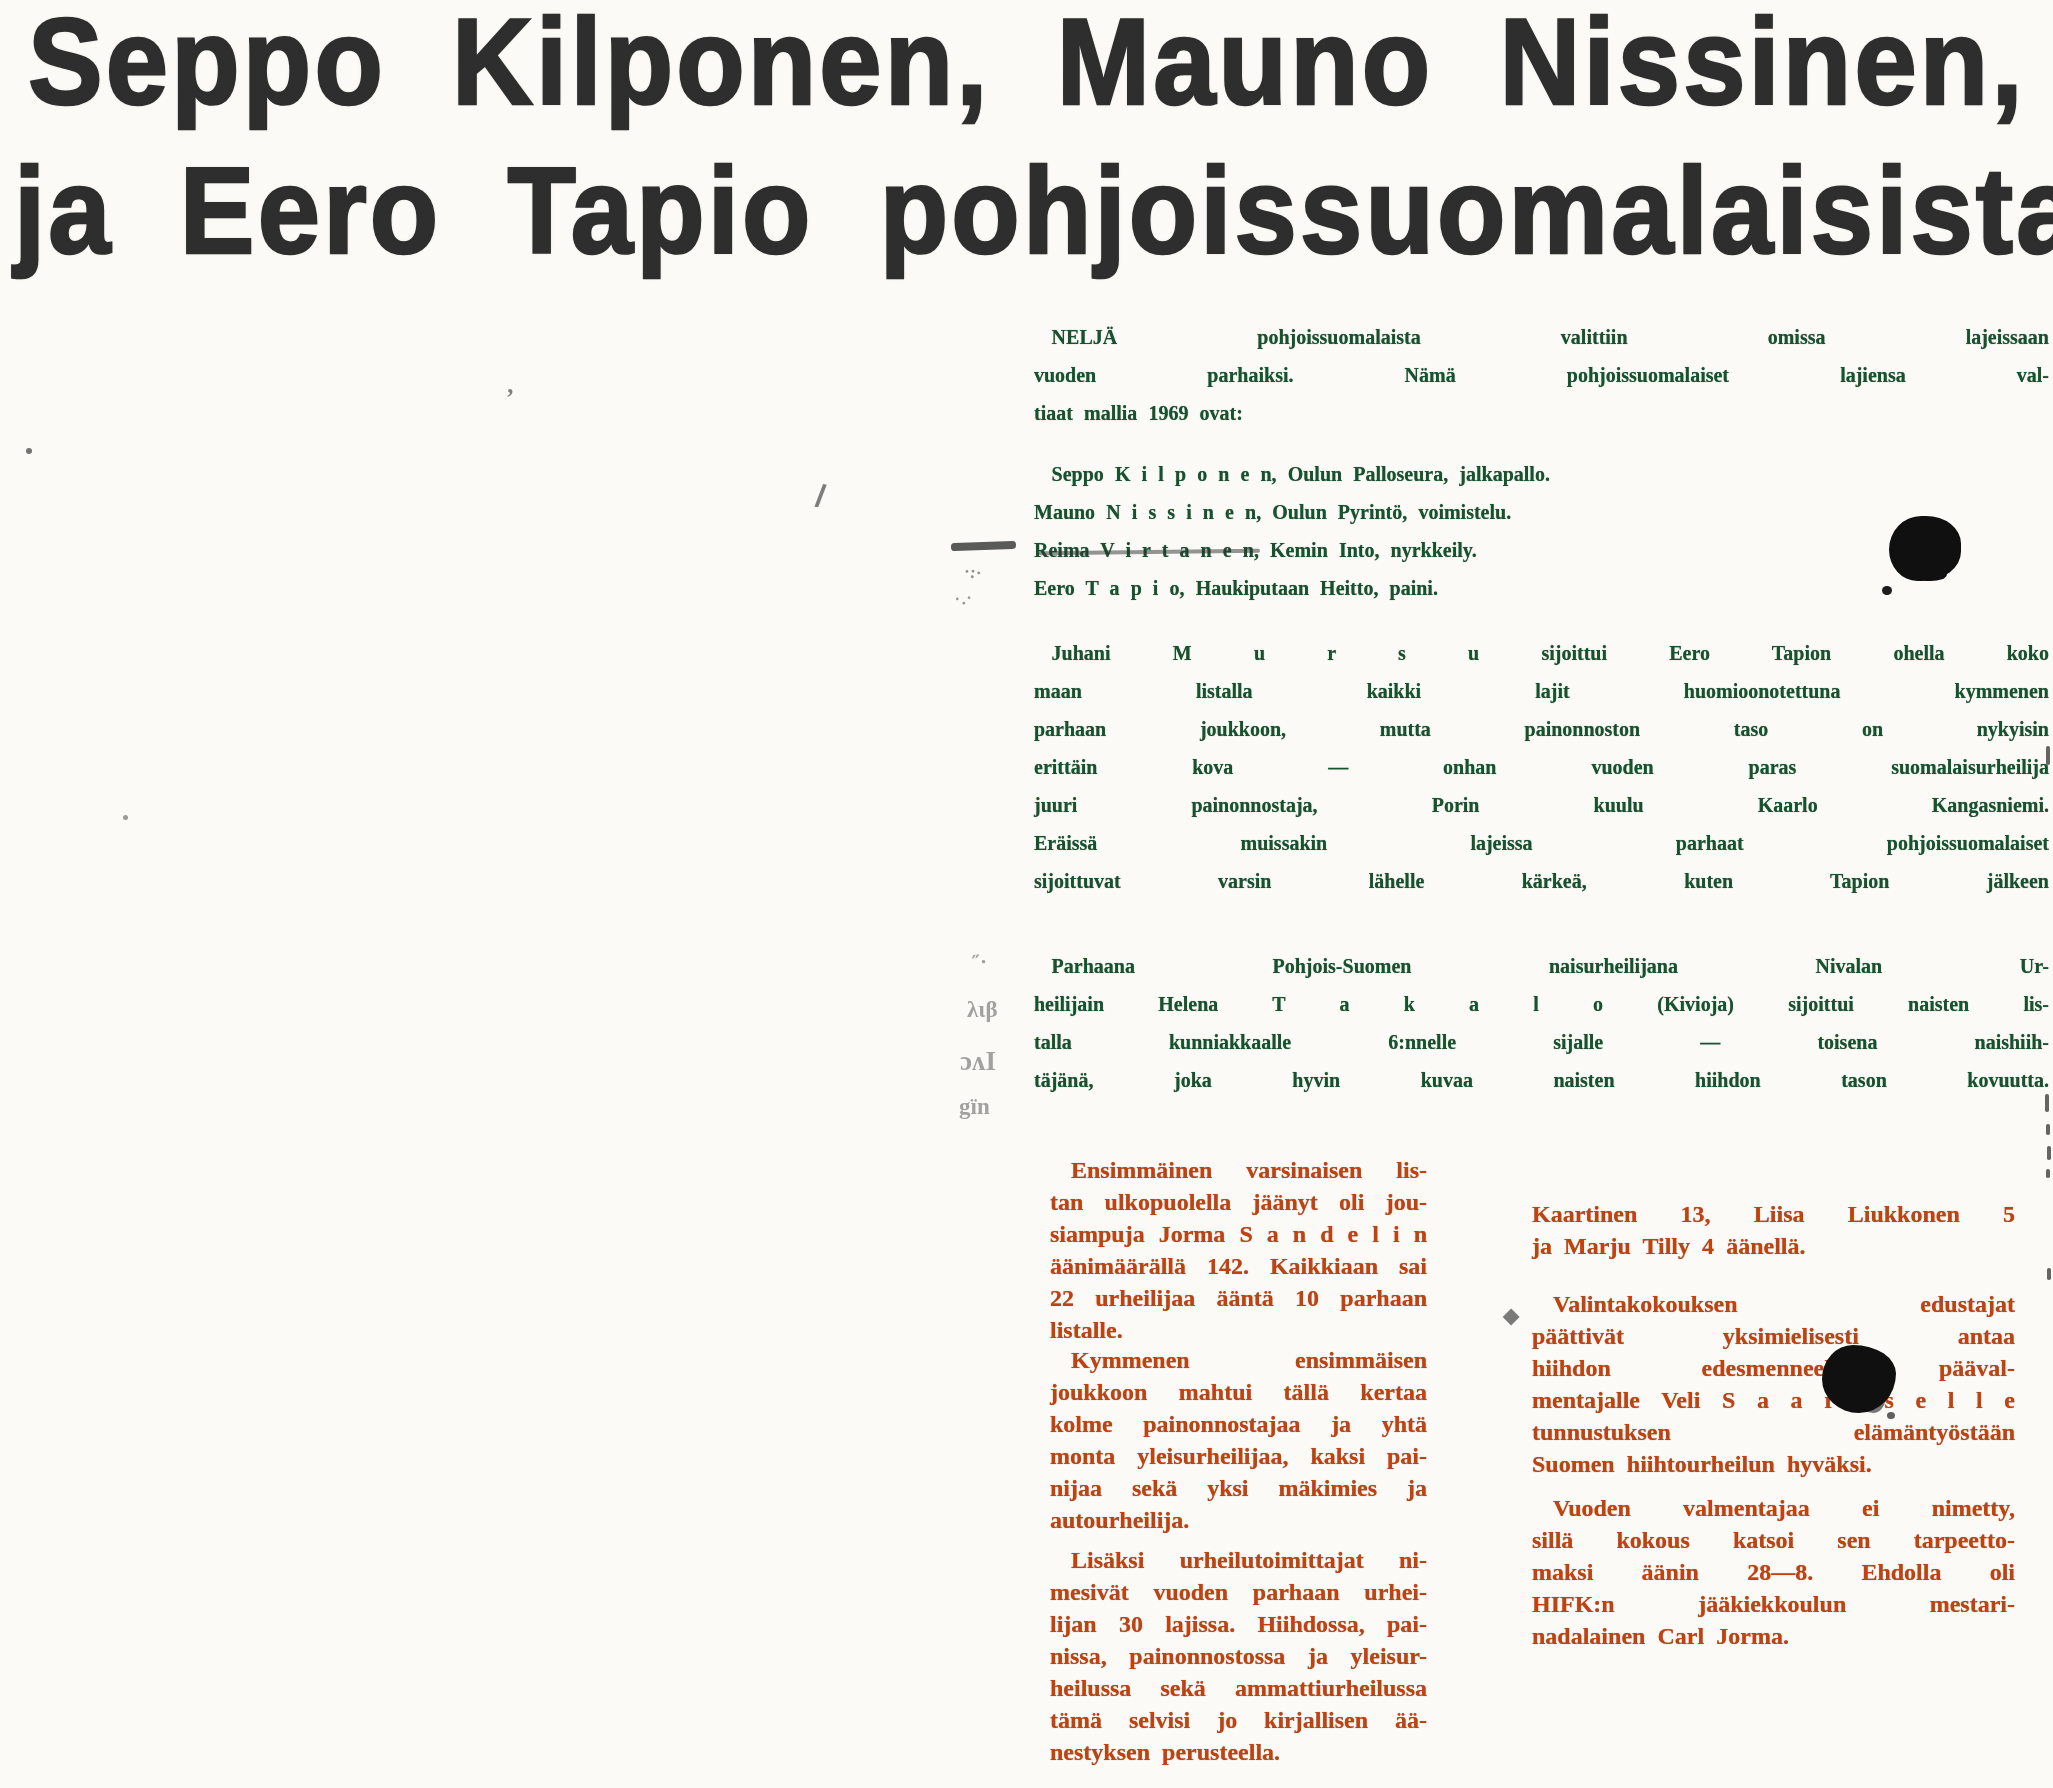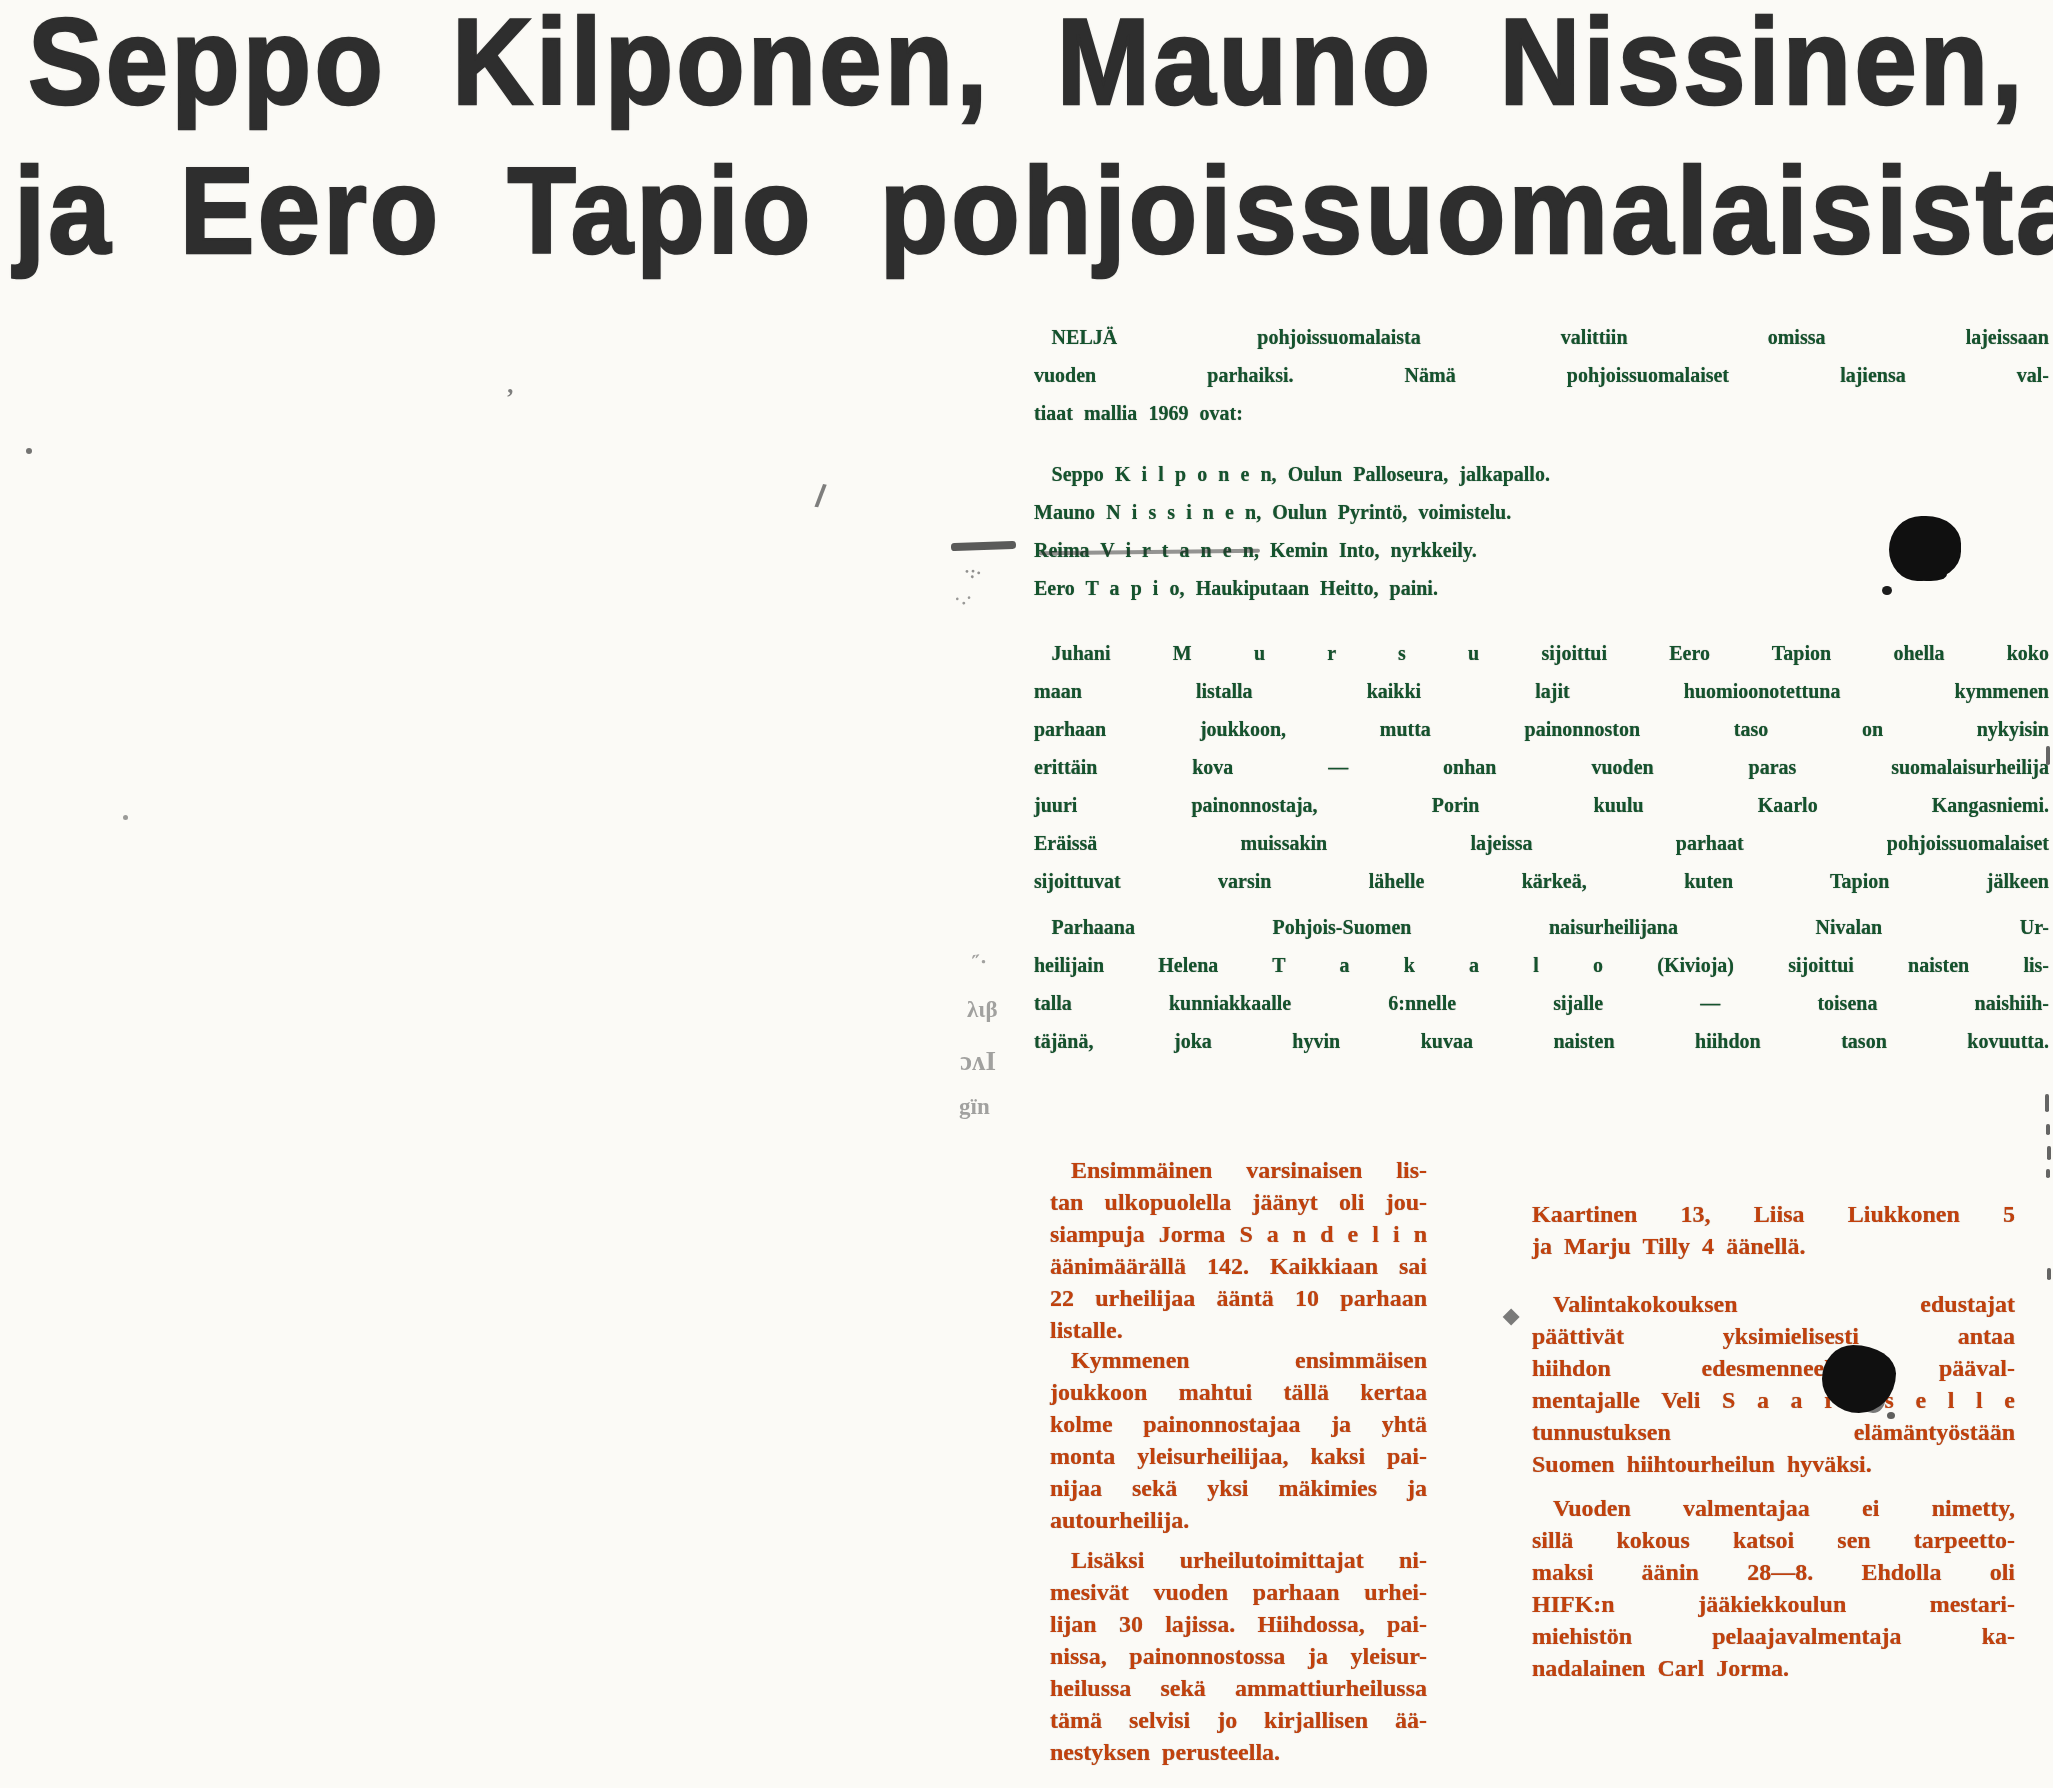--- a/index.html
+++ b/index.html
@@ -91,21 +91,21 @@
     </div>
   <div class="bodypara" style="top:634px;">
       <div class="tl ind">Juhani M u r s u sijoittui Eero Tapion ohella koko</div>
       <div class="tl">maan listalla kaikki lajit huomioonotettuna kymmenen</div>
       <div class="tl">parhaan joukkoon, mutta painonnoston taso on nykyisin</div>
       <div class="tl">erittäin kova — onhan vuoden paras suomalaisurheilija</div>
       <div class="tl">juuri painonnostaja, Porin kuulu Kaarlo Kangasniemi.</div>
       <div class="tl">Eräissä muissakin lajeissa parhaat pohjoissuomalaiset</div>
       <div class="tl">sijoittuvat varsin lähelle kärkeä, kuten Tapion jälkeen</div>
     </div>
-  <div class="bodypara" style="top:908px;">
+  <div class="bodypara" style="top:947px;">
       <div class="tl ind">Parhaana Pohjois-Suomen naisurheilijana Nivalan Ur-</div>
       <div class="tl">heilijain Helena T a k a l o (Kivioja) sijoittui naisten lis-</div>
       <div class="tl">talla kunniakkaalle 6:nnelle sijalle — toisena naishiih-</div>
       <div class="tl">täjänä, joka hyvin kuvaa naisten hiihdon tason kovuutta.</div>
     </div>
 
   <div class="colpara col1" style="top:1154px;">
       <div class="tl ind">Ensimmäinen varsinaisen lis-</div>
       <div class="tl">tan ulkopuolella jäänyt oli jou-</div>
       <div class="tl">siampuja Jorma S a n d e l i n</div>
@@ -141,21 +141,20 @@
       <div class="tl">hiihdon edesmenneelle pääval-</div>
       <div class="tl">mentajalle Veli S a a r i s e l l e</div>
       <div class="tl">tunnustuksen elämäntyöstään</div>
       <div class="tl noj">Suomen hiihtourheilun hyväksi.</div>
     </div>
   <div class="colpara col2" style="top:1448px;">
       <div class="tl ind">Vuoden valmentajaa ei nimetty,</div>
       <div class="tl">sillä kokous katsoi sen tarpeetto-</div>
       <div class="tl">maksi äänin 28—8. Ehdolla oli</div>
       <div class="tl">HIFK:n jääkiekkoulun mestari-</div>
-      <div class="tl">miehistön pelaajavalmentaja ka-</div>
       <div class="tl noj">nadalainen Carl Jorma.</div>
     </div>
 
   <div class="blot blot1"></div>
   <div class="blotdot" style="left:1882px;top:586px;width:9.7px;height:8.8px;"></div>
   <div class="blot blot2"></div>
   <div class="blotdot" style="left:1887px;top:1412px;width:8px;height:7px;opacity:.7;"></div>
 
   <div class="smeardash"></div>
   <div class="smearline"></div>

